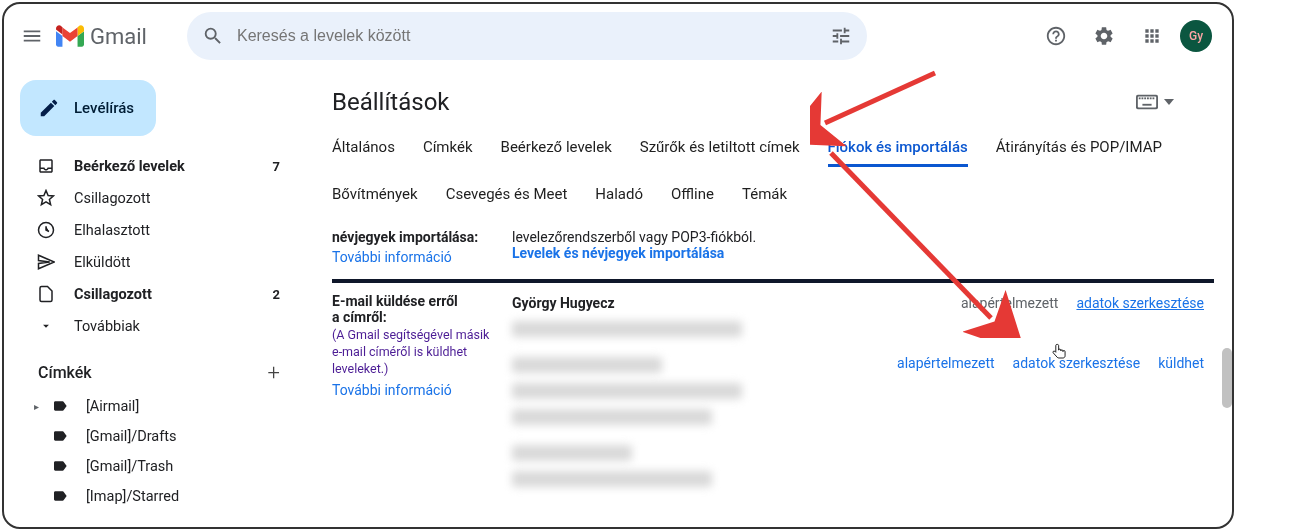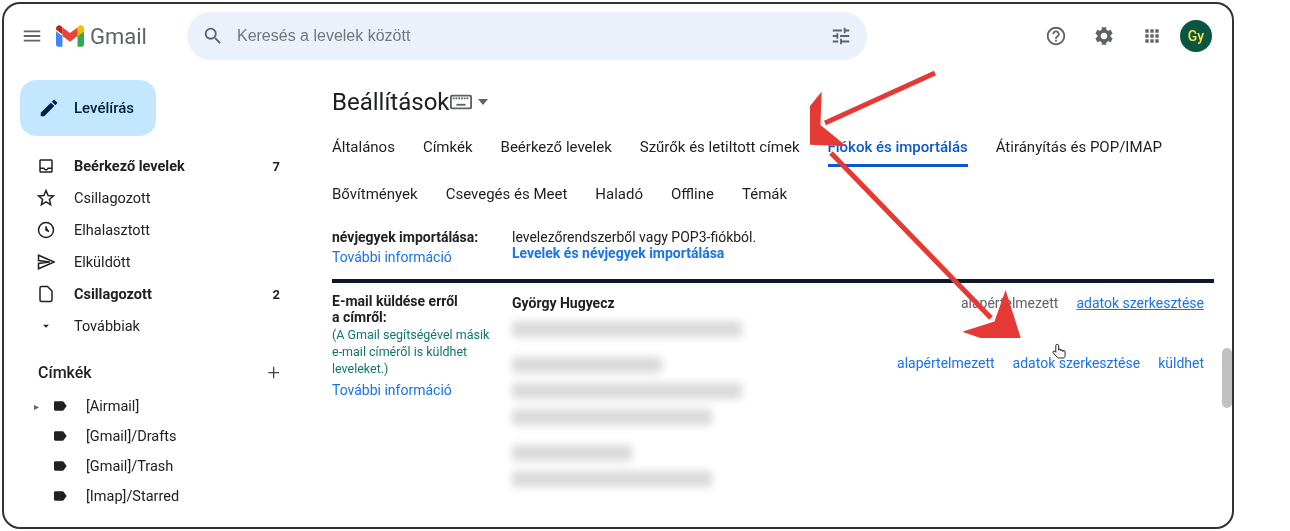--- a/index.html
+++ b/index.html
@@ -65,23 +65,23 @@
   .icon-btn {
     width: 40px; height: 40px;
     display:flex; align-items:center; justify-content:center;
     border-radius: 50%;
     cursor: pointer;
   }
   .avatar {
     width: 32px; height: 32px;
     border-radius: 50%;
     background: #0b5640;
-    color: #fde047;
+    color: #fca5a5;
     display:flex; align-items:center; justify-content:center;
-    font-size: 14px;
+    font-size: 12px;
     font-weight: 500;
   }
   .body-row { display: flex; height: calc(100% - 64px); }
   .sidebar {
     width: 300px;
     padding: 8px 0 0 8px;
   }
   .compose {
     display: inline-flex;
     align-items: center;
@@ -126,21 +126,21 @@
   .label-item .chev { width: 12px; color:#5f6368; font-size:10px; }
   .label-item .tag { width: 20px; margin: 0 16px 0 4px; display:flex; align-items:center; justify-content:center;}
   .label-item .lab { font-size: 14.5px; }
 
   .main {
     flex: 1;
     position: relative;
     padding: 20px 18px 0 28px;
     overflow: hidden;
   }
-  .main-title-row { display:flex; align-items:center; padding-right:40px;}
+  .main-title-row { display:flex; align-items:center; justify-content:space-between; padding-right:40px;}
   .main-title { font-size: 24px; color:#202124; }
   .kbd-ind { display:flex; align-items:center; gap:6px; color:#5f6368; cursor:pointer;}
   .tabs {
     margin-top: 22px;
     display:flex; flex-wrap: wrap;
     row-gap: 18px;
     column-gap: 28px;
     font-size: 15px;
   }
   .tab { color:#1f1f1f; cursor:pointer; padding-bottom: 8px; }
@@ -151,21 +151,21 @@
     padding: 10px 0 14px 0;
     border-top: 4px solid #0f172a;
     font-size: 14px;
   }
   .srow:first-child { border-top: none; }
   .srow .left {
     width: 180px;
     padding-right: 10px;
   }
   .srow .left .head { font-weight: 700; font-size: 14px; }
-  .srow .left .sub { font-size: 12.5px; color:#0f766e; margin-top:2px; line-height:1.35;}
+  .srow .left .sub { font-size: 12.5px; color:#4c1d95; margin-top:2px; line-height:1.35;}
   .srow .left .link { color:#1a73e8; font-size:14px; margin-top:4px; display:inline-block; cursor:pointer;}
   .srow .mid { flex: 1; }
   .mid .txt { font-size:14px; }
   .mid .link { color:#1a73e8; font-weight:700; cursor:pointer; }
   .acct-row {
     display:flex; align-items:flex-start;
     padding: 2px 0 6px 0;
   }
   .acct-row .name { min-width: 260px; font-weight:700; font-size:14px;}
   .acct-row .blur {

